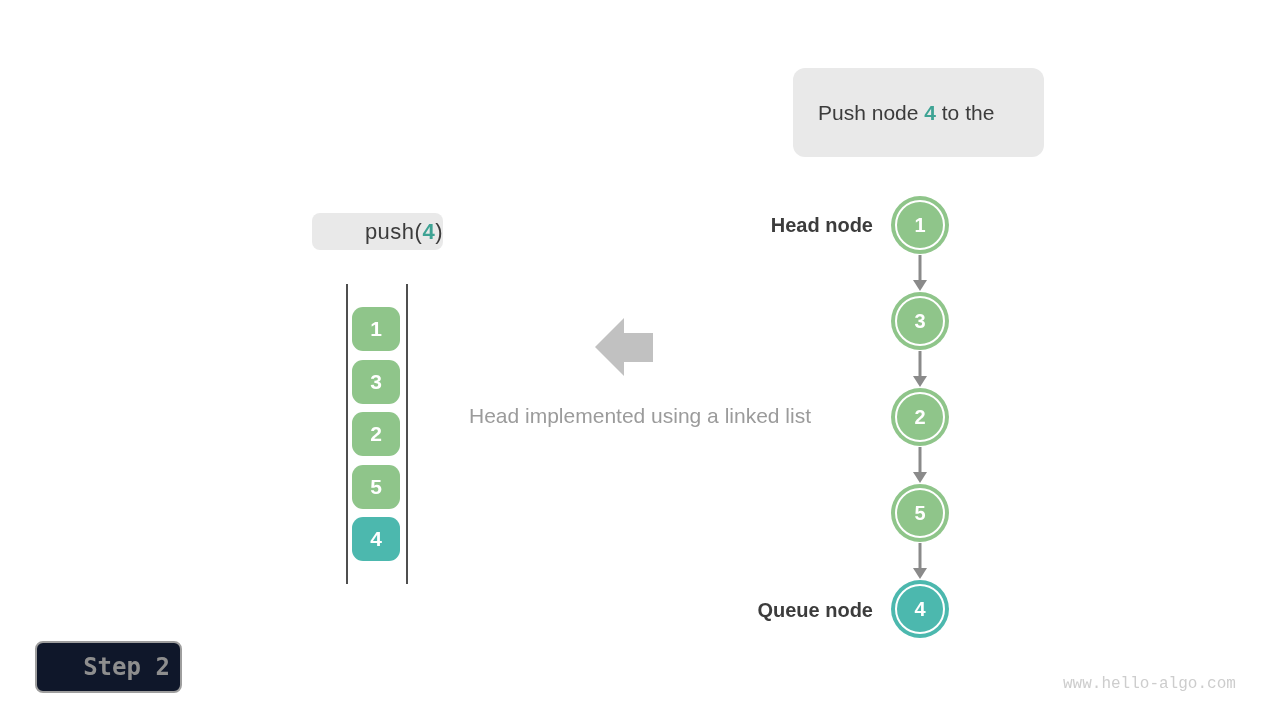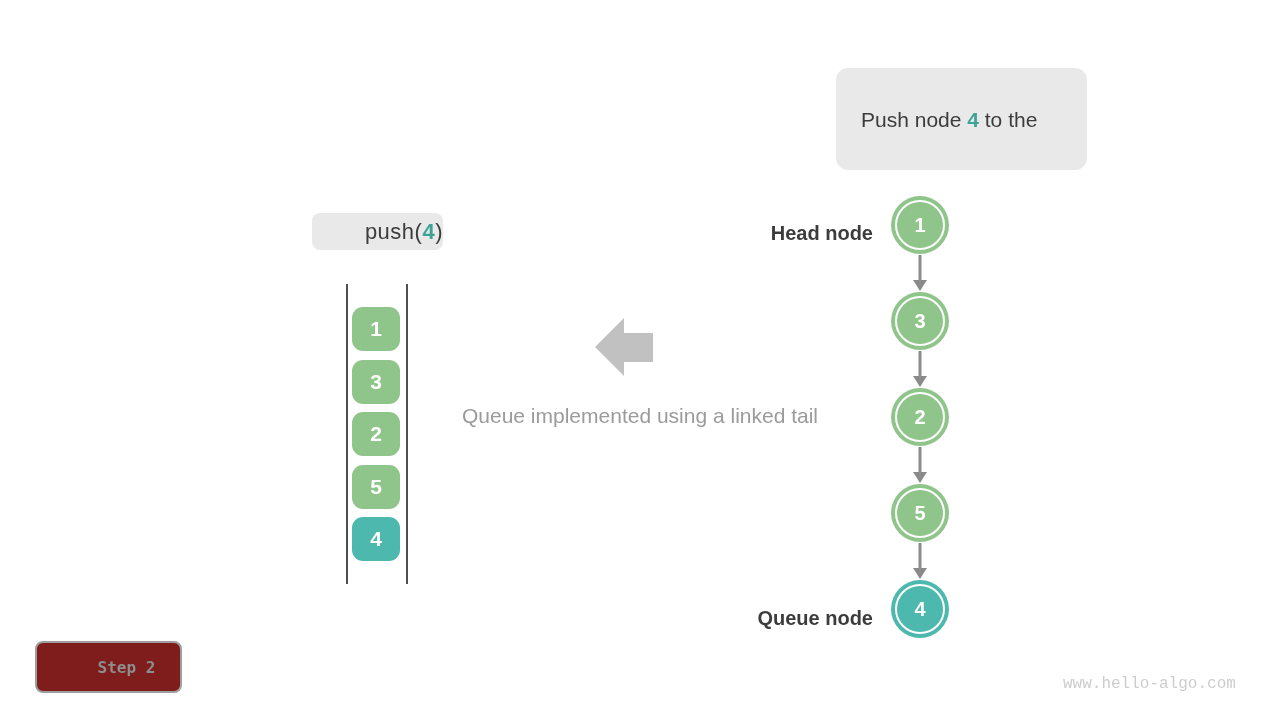--- a/index.html
+++ b/index.html
@@ -9,31 +9,30 @@
     height: 720px;
     background: #ffffff;
     overflow: hidden;
     font-family: "Liberation Sans", sans-serif;
   }
 
   
   .callout {
     position: absolute;
     left: 793px; top: 68px;
-    width: 251px; height: 102px;
+    width: 251px; height: 89px;
     box-sizing: border-box;
     background: var(--bubble-bg);
     border-radius: 12px;
     display: flex;
     align-items: center;
     padding: 0 6px 0 25px;
     font-size: 21px;
     line-height: 29px;
     color: var(--dark-text);
-    margin-left: 43px;
   }
   .accent { color: var(--accent-text); font-weight: bold; }
 
   
   .op-label {
     position: absolute;
     left: 312px; top: 213px;
     width: 131px; height: 37px;
     background: var(--bubble-bg);
     border-radius: 8px;
@@ -86,21 +85,20 @@
 
   
   .node-label {
     position: absolute;
     left: 673px;
     width: 200px;
     text-align: right;
     font-size: 20px;
     font-weight: bold;
     color: var(--dark-text);
-    margin-top: 8px;
   }
   .node-label.head { top: 214px; }
   .node-label.tail { top: 599px; }
 
   .ll-node {
     position: absolute;
     left: 891px;
     width: 58px; height: 58px;
     border-radius: 50%;
     display: flex;
@@ -125,29 +123,29 @@
   .connectors { position: absolute; left: 900px; top: 240px; }
   .conn-line { stroke: var(--connector-gray); stroke-width: 3; }
   .conn-head { fill: var(--connector-gray); }
 
   
   .step-badge {
     position: absolute;
     left: 35px; top: 641px;
     width: 147px; height: 52px;
     box-sizing: border-box;
-    background: #7f1d1d;
+    background: #0f172a;
     border: 2px solid var(--step-border-gray);
     border-radius: 8px;
     display: flex;
     align-items: center;
     justify-content: center;
     font-family: "DejaVu Sans Mono", monospace;
     font-weight: bold;
-    font-size: 16px;
+    font-size: 24px;
     color: var(--step-text-gray);
     padding-left: 36px;
   }
 
   
   .watermark {
     position: absolute;
     left: 1063px; top: 675px;
     font-family: Liberation Mono, monospace;
     font-size: 16px;
@@ -177,21 +175,21 @@
   <div class="queue-cell green" style="top:307px">1</div>
   <div class="queue-cell green" style="top:360px">3</div>
   <div class="queue-cell green" style="top:412px">2</div>
   <div class="queue-cell green" style="top:465px">5</div>
   <div class="queue-cell teal" style="top:517px">4</div>
 
   <svg class="flow-arrow" width="58" height="60" viewBox="0 0 58 60">
     <polygon points="0,30 29,1 29,16 58,16 58,45 29,45 29,59"></polygon>
   </svg>
 
-  <div class="caption">Queue implemented using a linked tail</div>
+  <div class="caption">Head implemented using a linked list</div>
 
   <div class="node-label head">Head node</div>
   <div class="node-label tail">Queue node</div>
 
   <div class="ll-node green" style="top:196px">
     <div class="core">1</div>
   </div>
   <div class="ll-node green" style="top:292px">
     <div class="core">3</div>
   </div>

